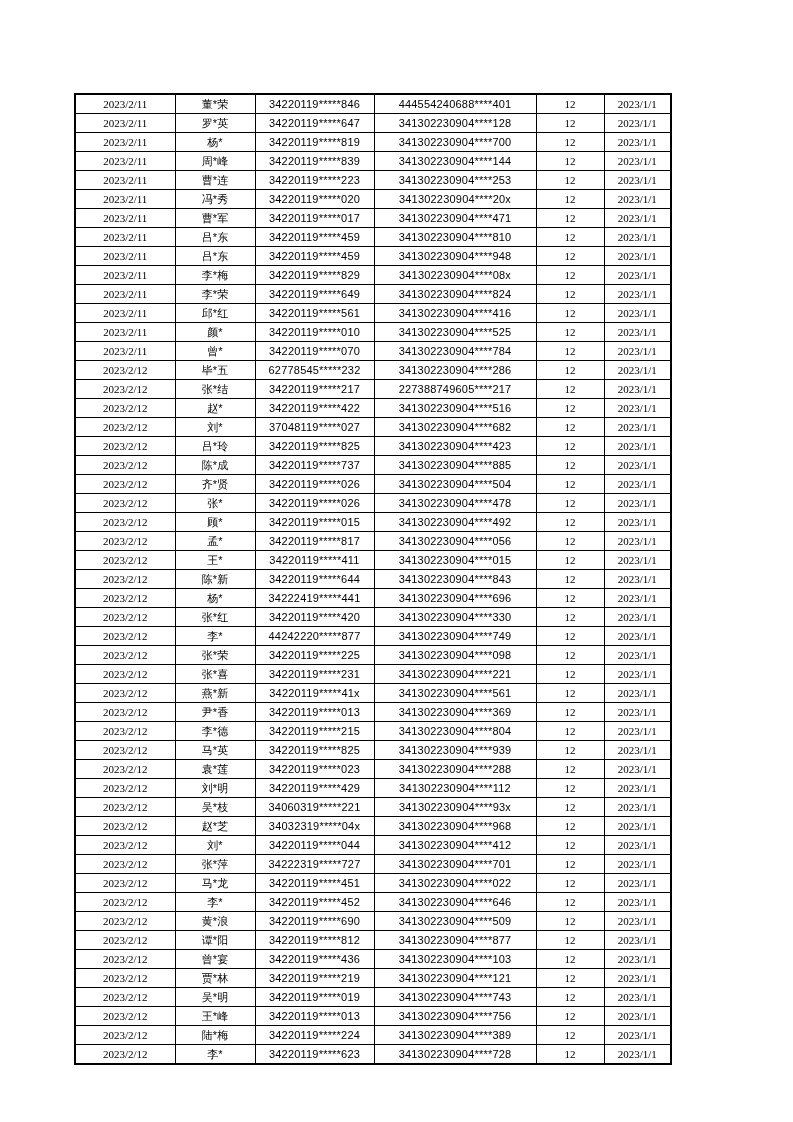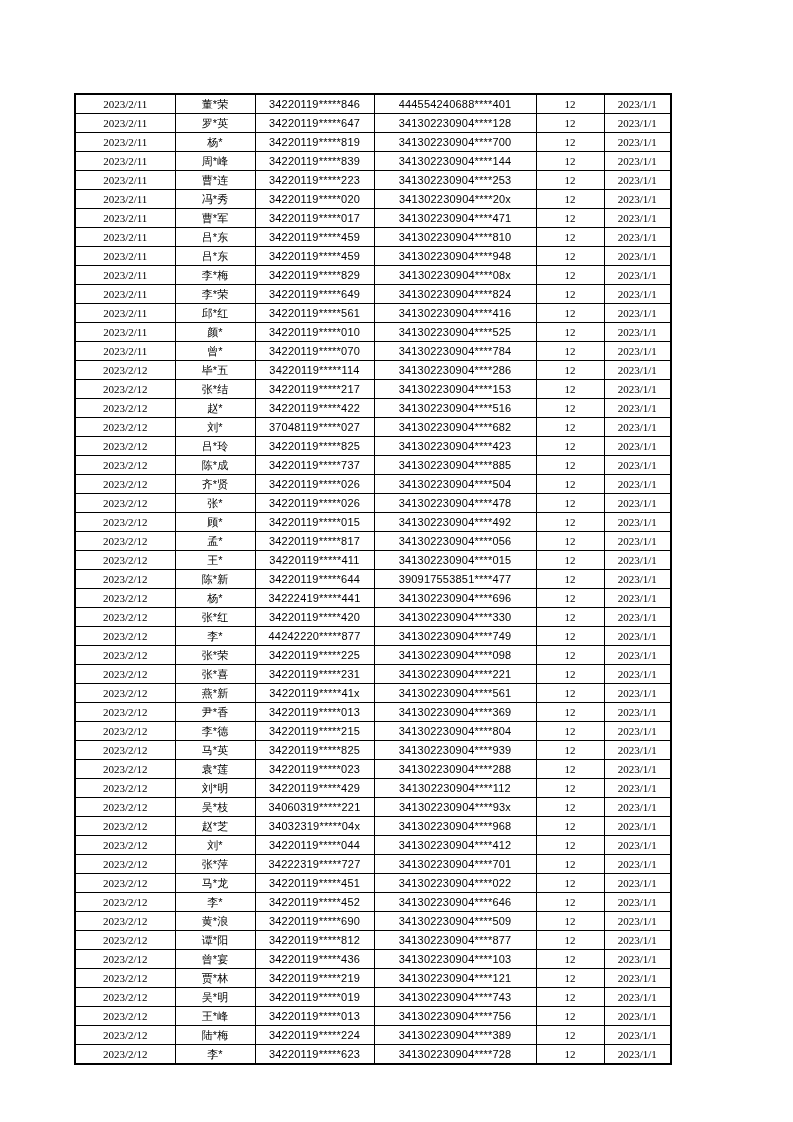--- a/index.html
+++ b/index.html
@@ -171,30 +171,30 @@
           <td class="col-date">2023/2/11</td>
           <td class="col-name">曾*</td>
           <td class="col-id1">34220119*****070</td>
           <td class="col-id2">341302230904****784</td>
           <td class="col-months">12</td>
           <td class="col-date2">2023/1/1</td>
         </tr>
         <tr>
           <td class="col-date">2023/2/12</td>
           <td class="col-name">毕*五</td>
-          <td class="col-id1">34220119*****114</td>
+          <td class="col-id1">62778545*****232</td>
           <td class="col-id2">341302230904****286</td>
           <td class="col-months">12</td>
           <td class="col-date2">2023/1/1</td>
         </tr>
         <tr>
           <td class="col-date">2023/2/12</td>
           <td class="col-name">张*结</td>
           <td class="col-id1">34220119*****217</td>
-          <td class="col-id2">341302230904****153</td>
+          <td class="col-id2">227388749605****217</td>
           <td class="col-months">12</td>
           <td class="col-date2">2023/1/1</td>
         </tr>
         <tr>
           <td class="col-date">2023/2/12</td>
           <td class="col-name">赵*</td>
           <td class="col-id1">34220119*****422</td>
           <td class="col-id2">341302230904****516</td>
           <td class="col-months">12</td>
           <td class="col-date2">2023/1/1</td>
@@ -260,21 +260,21 @@
           <td class="col-name">王*</td>
           <td class="col-id1">34220119*****411</td>
           <td class="col-id2">341302230904****015</td>
           <td class="col-months">12</td>
           <td class="col-date2">2023/1/1</td>
         </tr>
         <tr>
           <td class="col-date">2023/2/12</td>
           <td class="col-name">陈*新</td>
           <td class="col-id1">34220119*****644</td>
-          <td class="col-id2">390917553851****477</td>
+          <td class="col-id2">341302230904****843</td>
           <td class="col-months">12</td>
           <td class="col-date2">2023/1/1</td>
         </tr>
         <tr>
           <td class="col-date">2023/2/12</td>
           <td class="col-name">杨*</td>
           <td class="col-id1">34222419*****441</td>
           <td class="col-id2">341302230904****696</td>
           <td class="col-months">12</td>
           <td class="col-date2">2023/1/1</td>

